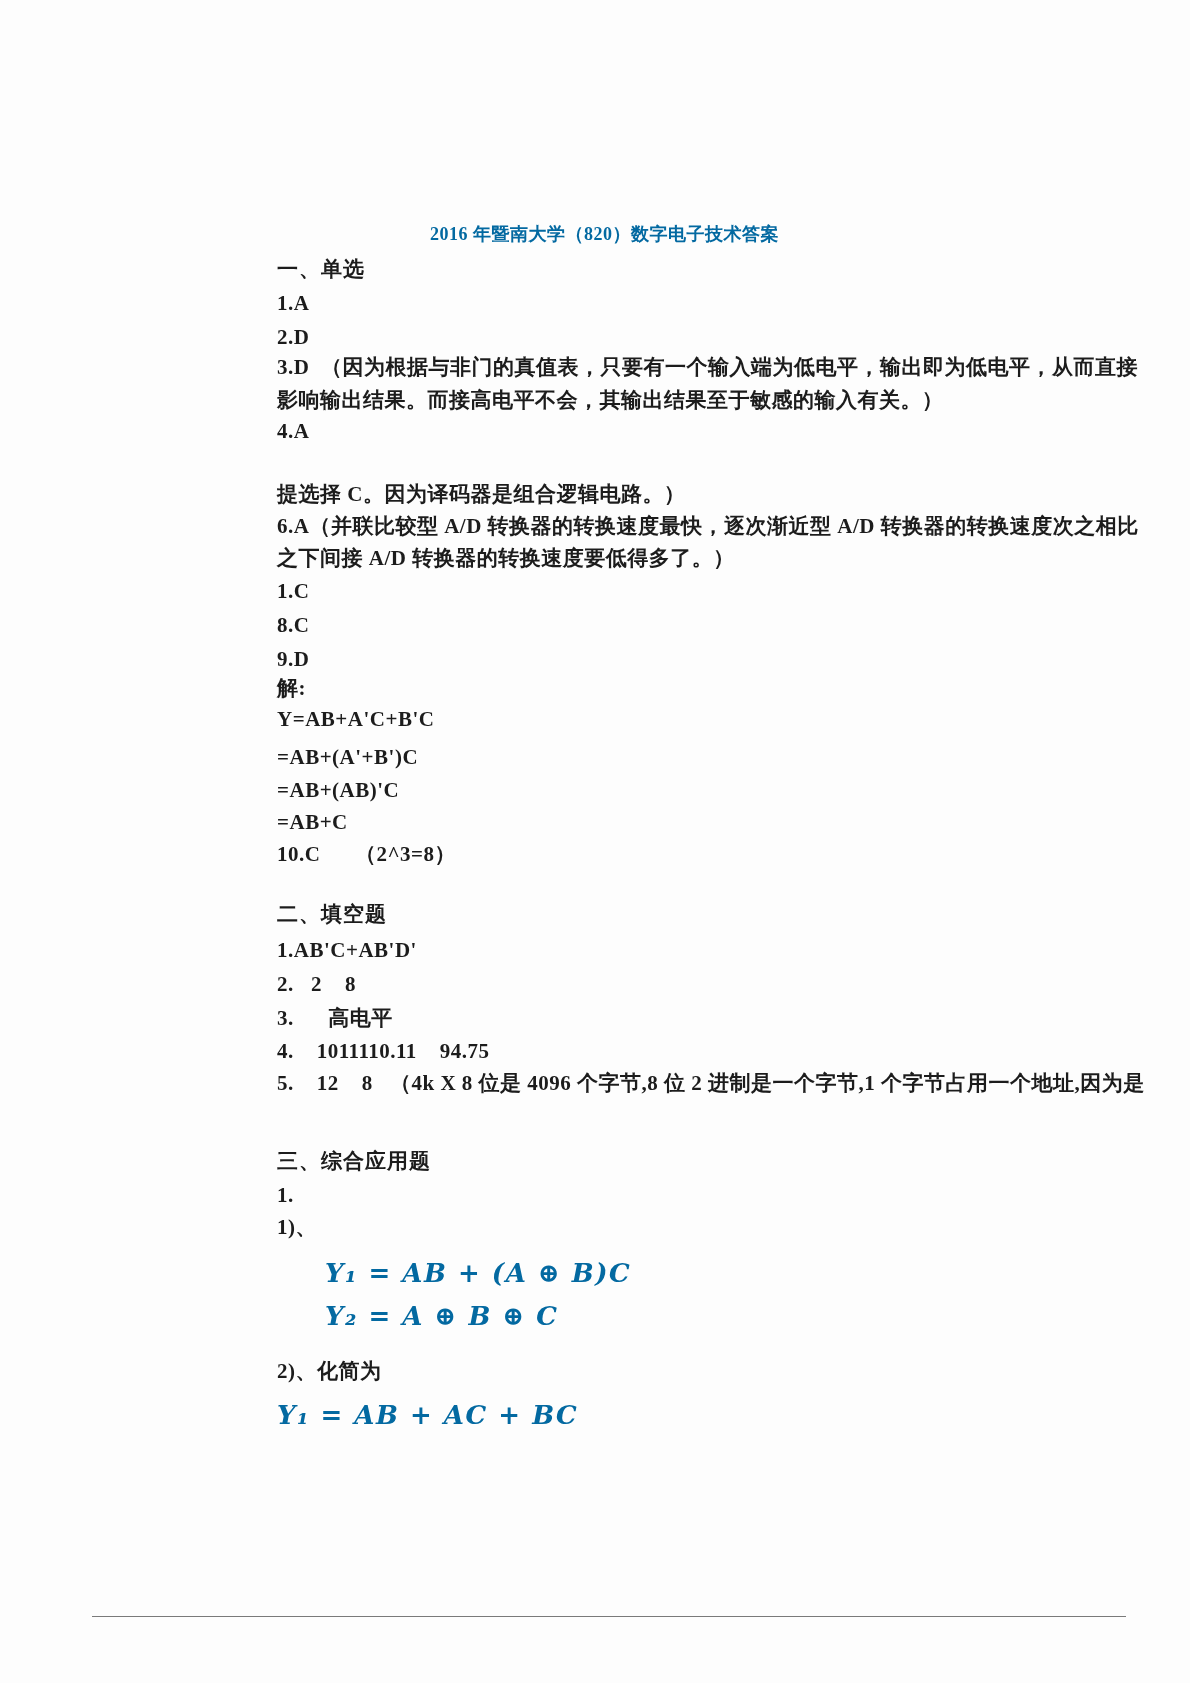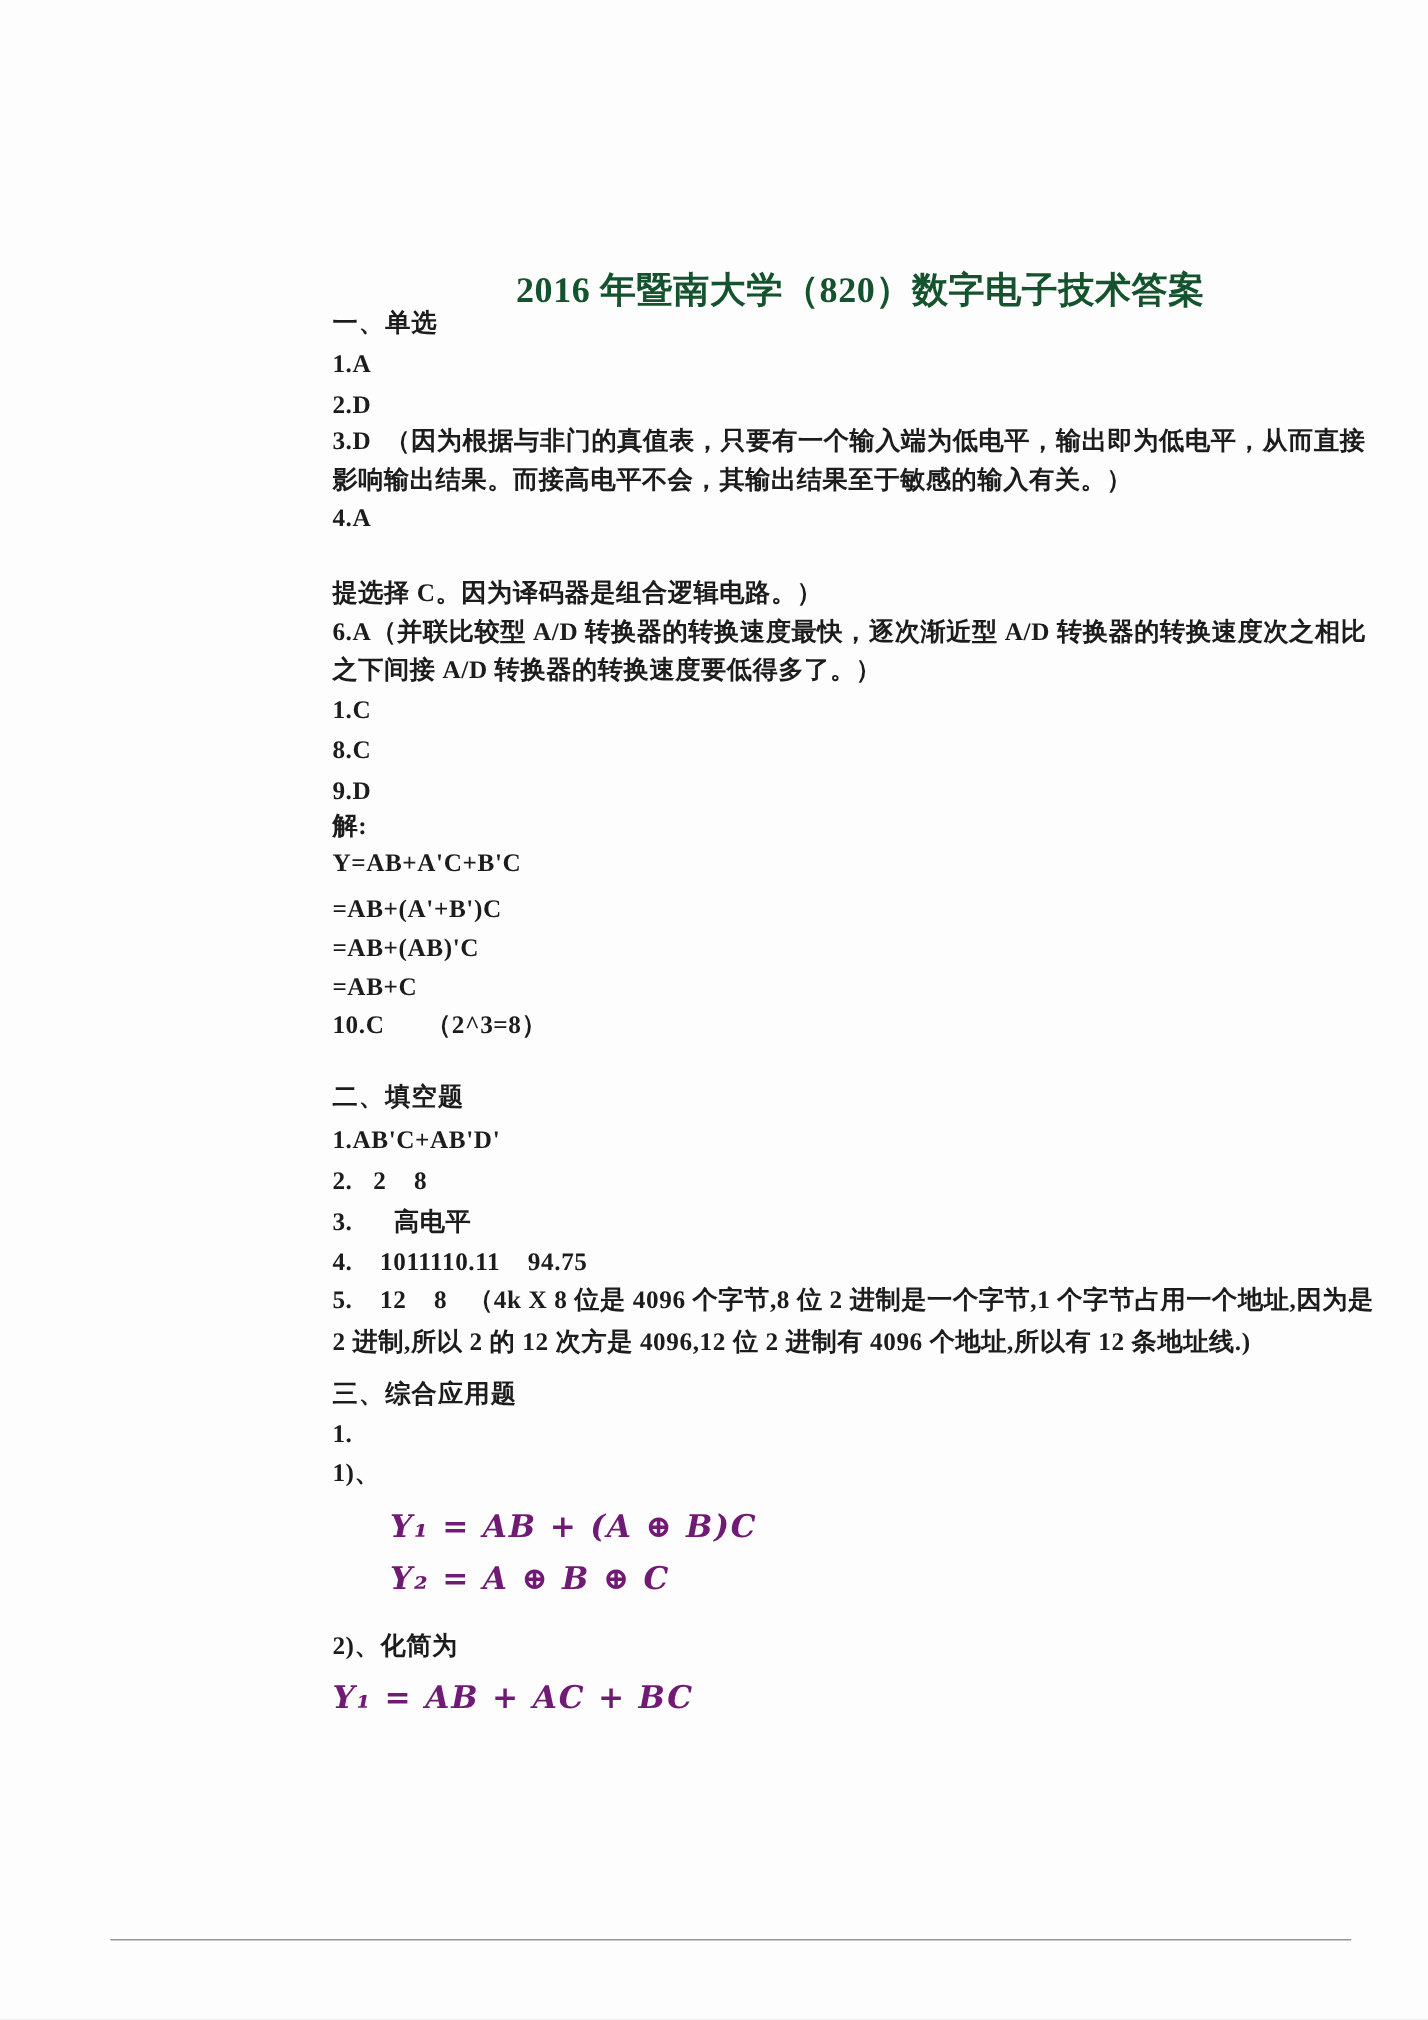--- a/index.html
+++ b/index.html
@@ -9,42 +9,42 @@
     height: 1683px;
     background: #fdfdfd;
     overflow: hidden;
     font-family: "Liberation Serif", "DejaVu Serif", serif;
     color: #1c1c1c;
   }
   .title {
     position: absolute;
     left: 430px;
     top: 222px;
-    font-size: 30px;
+    font-size: 18px;
     font-weight: bold;
     white-space: pre;
-    color: #14532d;
+    color: #0369a1;
     letter-spacing: 0.5px;
   }
   .ln {
     position: absolute;
     left: 277px;
     font-size: 21px;
     line-height: 26px;
     white-space: pre;
     letter-spacing: 0.5px;
     font-weight: bold;
   }
   .heading { letter-spacing: 1px; }
   .math {
     font-family: "DejaVu Serif", "Liberation Serif", serif;
     font-style: italic;
     font-size: 26px;
     letter-spacing: 1.5px;
-    color: #701a75;
+    color: #0369a1;
   }
   .math-indent { left: 325px; }
   .page-bottom-edge {
     position: absolute;
     top: 1616px;
     left: 92px;
     width: 1034px;
     height: 1px;
     background: #7a7a7a;
   }
@@ -74,21 +74,20 @@
   <div class="ln" style="top:777px">=AB+(AB)'C</div>
   <div class="ln" style="top:809px">=AB+C</div>
   <div class="ln" style="top:841px">10.C      （2^3=8）</div>
 
   <div class="ln heading" style="top:901px">二、填空题</div>
   <div class="ln" style="top:937px">1.AB'C+AB'D'</div>
   <div class="ln" style="top:971px">2.   2    8</div>
   <div class="ln" style="top:1005px">3.      高电平</div>
   <div class="ln" style="top:1038px">4.    1011110.11    94.75</div>
   <div class="ln" style="top:1070px">5.    12    8   （4k X 8 位是 4096 个字节,8 位 2 进制是一个字节,1 个字节占用一个地址,因为是</div>
-  <div class="ln" style="top:1105px">2 进制,所以 2 的 12 次方是 4096,12 位 2 进制有 4096 个地址,所以有 12 条地址线.)</div>
 
   <div class="ln heading" style="top:1148px">三、综合应用题</div>
   <div class="ln" style="top:1182px">1.</div>
   <div class="ln" style="top:1214px">1)、</div>
   <div class="ln math math-indent" style="top:1260px">Y₁ = AB + (A ⊕ B)C</div>
   <div class="ln math math-indent" style="top:1303px">Y₂ = A ⊕ B ⊕ C</div>
   <div class="ln" style="top:1358px">2)、化简为</div>
   <div class="ln math" style="top:1402px">Y₁ = AB + AC + BC</div>
 
   <div class="page-bottom-edge"></div>

